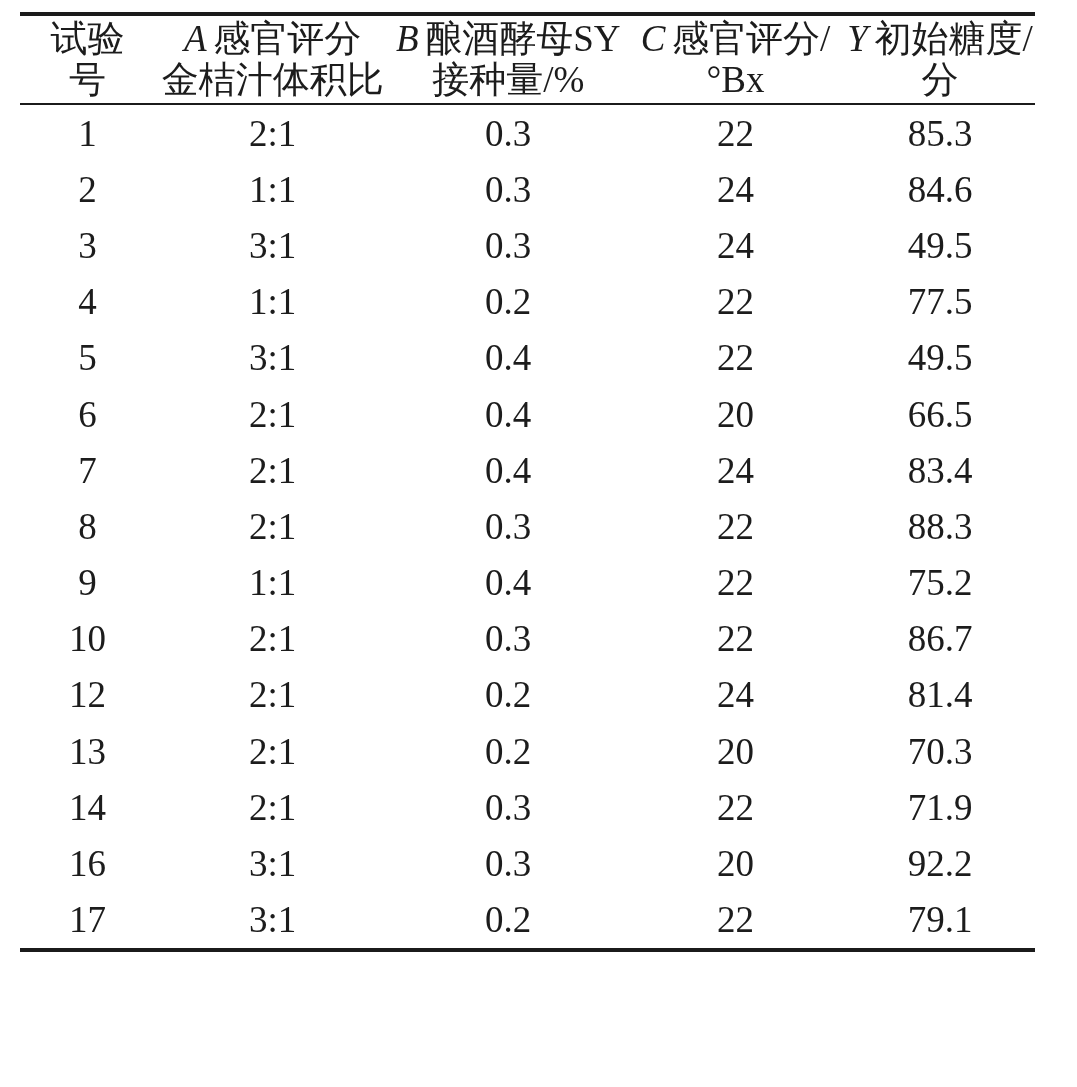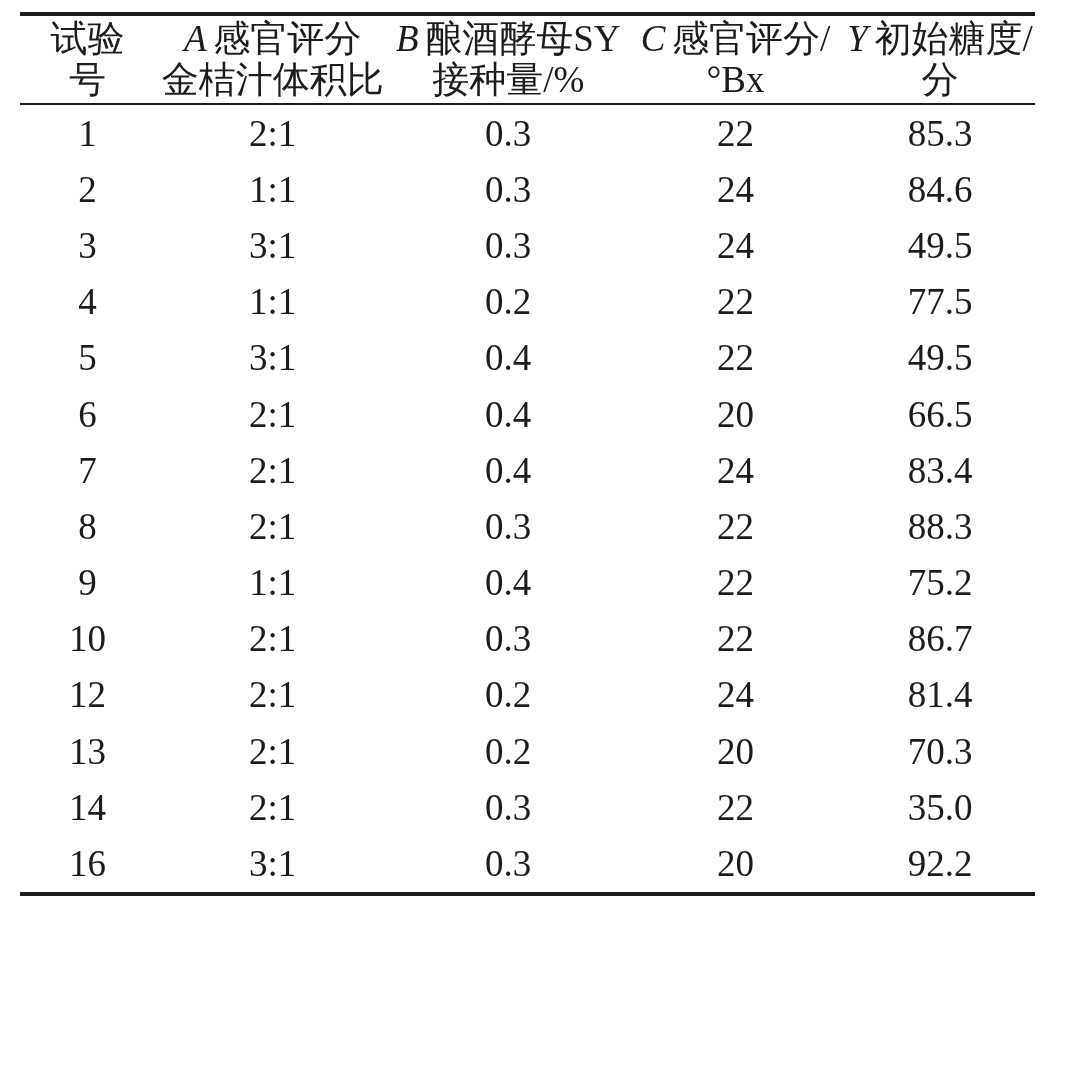--- a/index.html
+++ b/index.html
@@ -175,27 +175,34 @@
     <td>0.2</td>
     <td>20</td>
     <td>70.3</td>
   </tr>
 
   <tr>
     <td>14</td>
     <td>2:1</td>
     <td>0.3</td>
     <td>22</td>
-    <td>35.0</td>
+    <td>71.9</td>
   </tr>
 
 
   <tr>
     <td>16</td>
     <td>3:1</td>
     <td>0.3</td>
     <td>20</td>
     <td>92.2</td>
   </tr>
 
+  <tr>
+    <td>17</td>
+    <td>3:1</td>
+    <td>0.2</td>
+    <td>22</td>
+    <td>79.1</td>
+  </tr>
 </tbody>
   </table>
 </div>
 
 </body></html>

